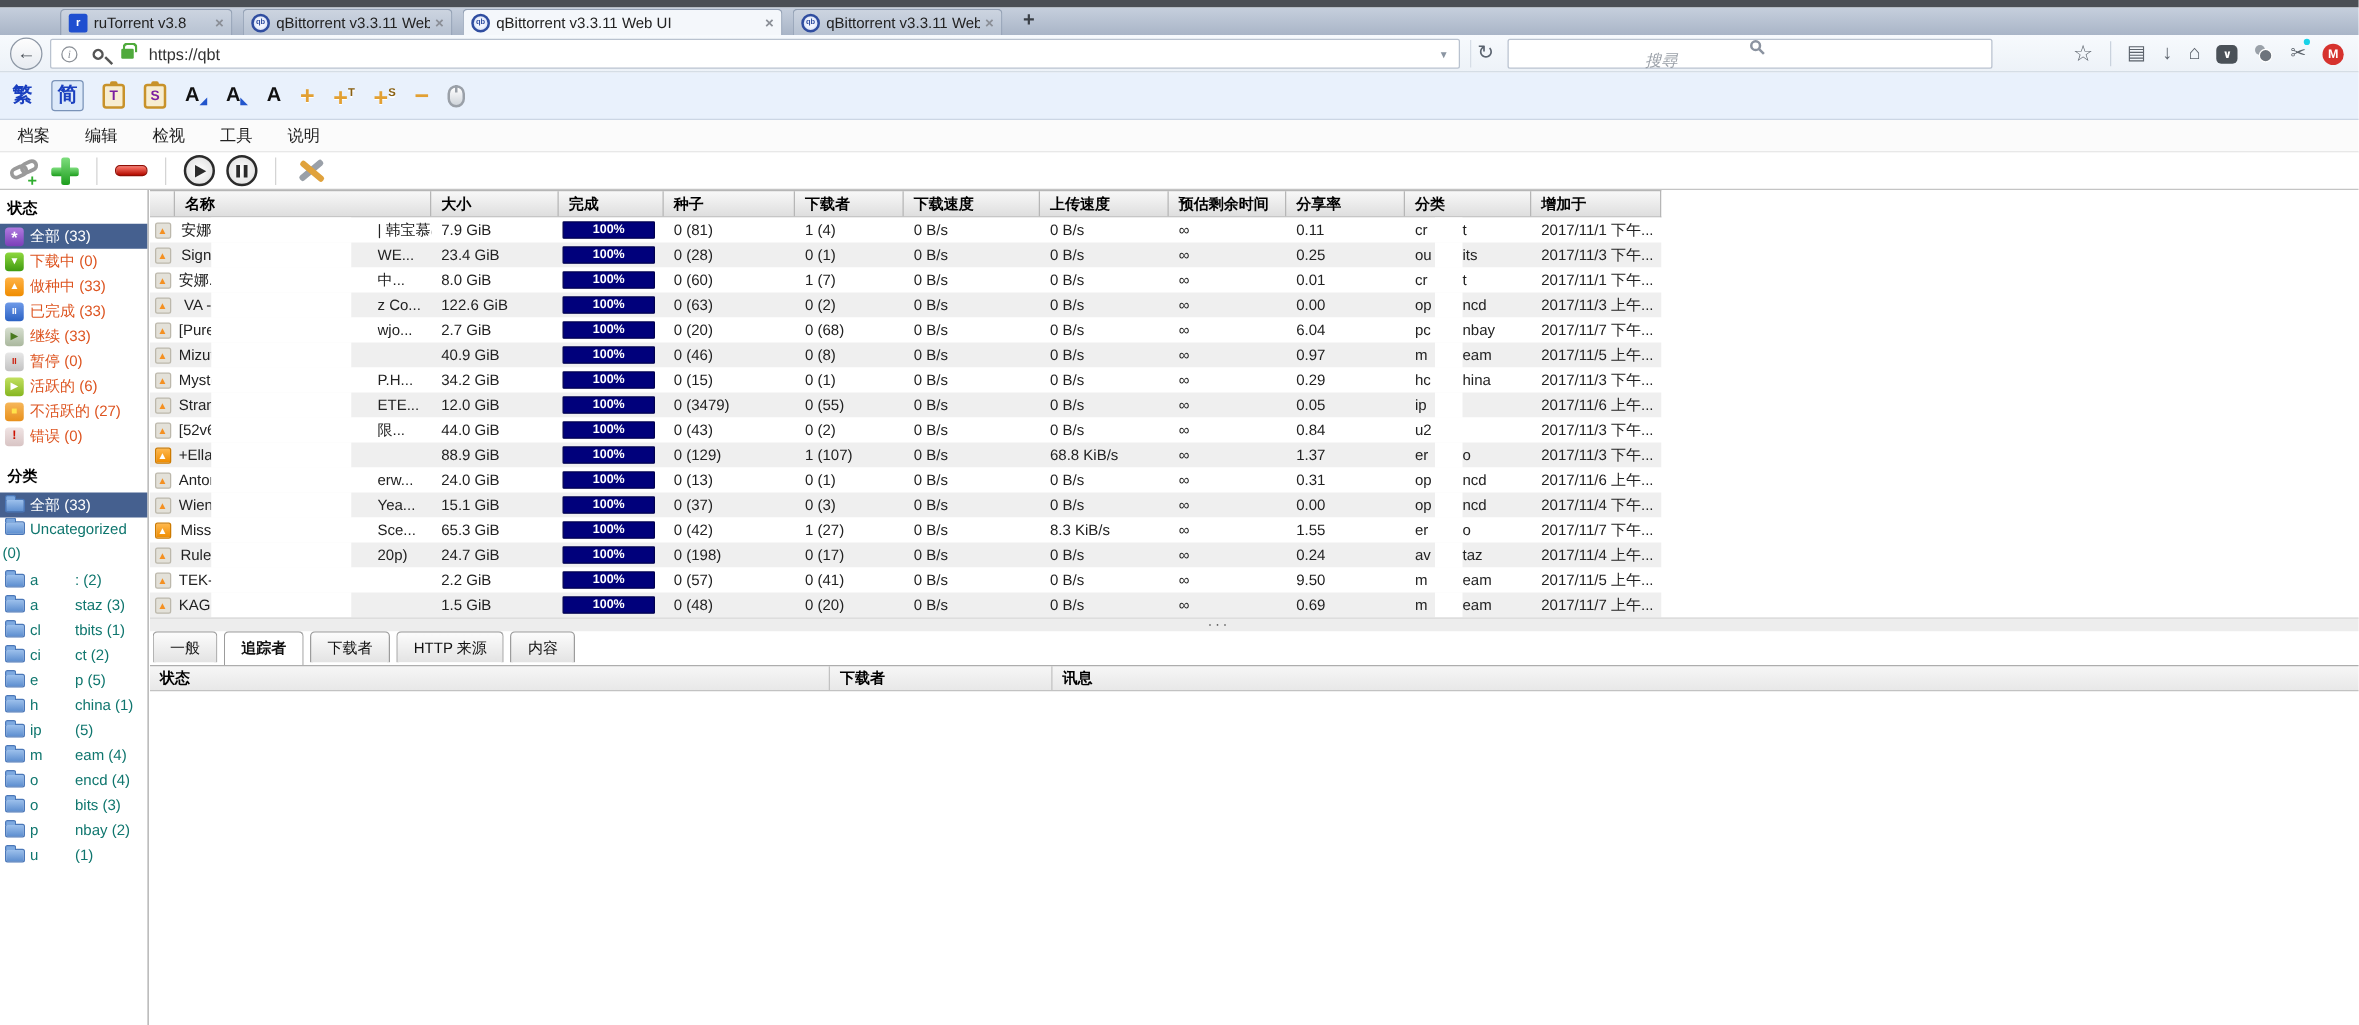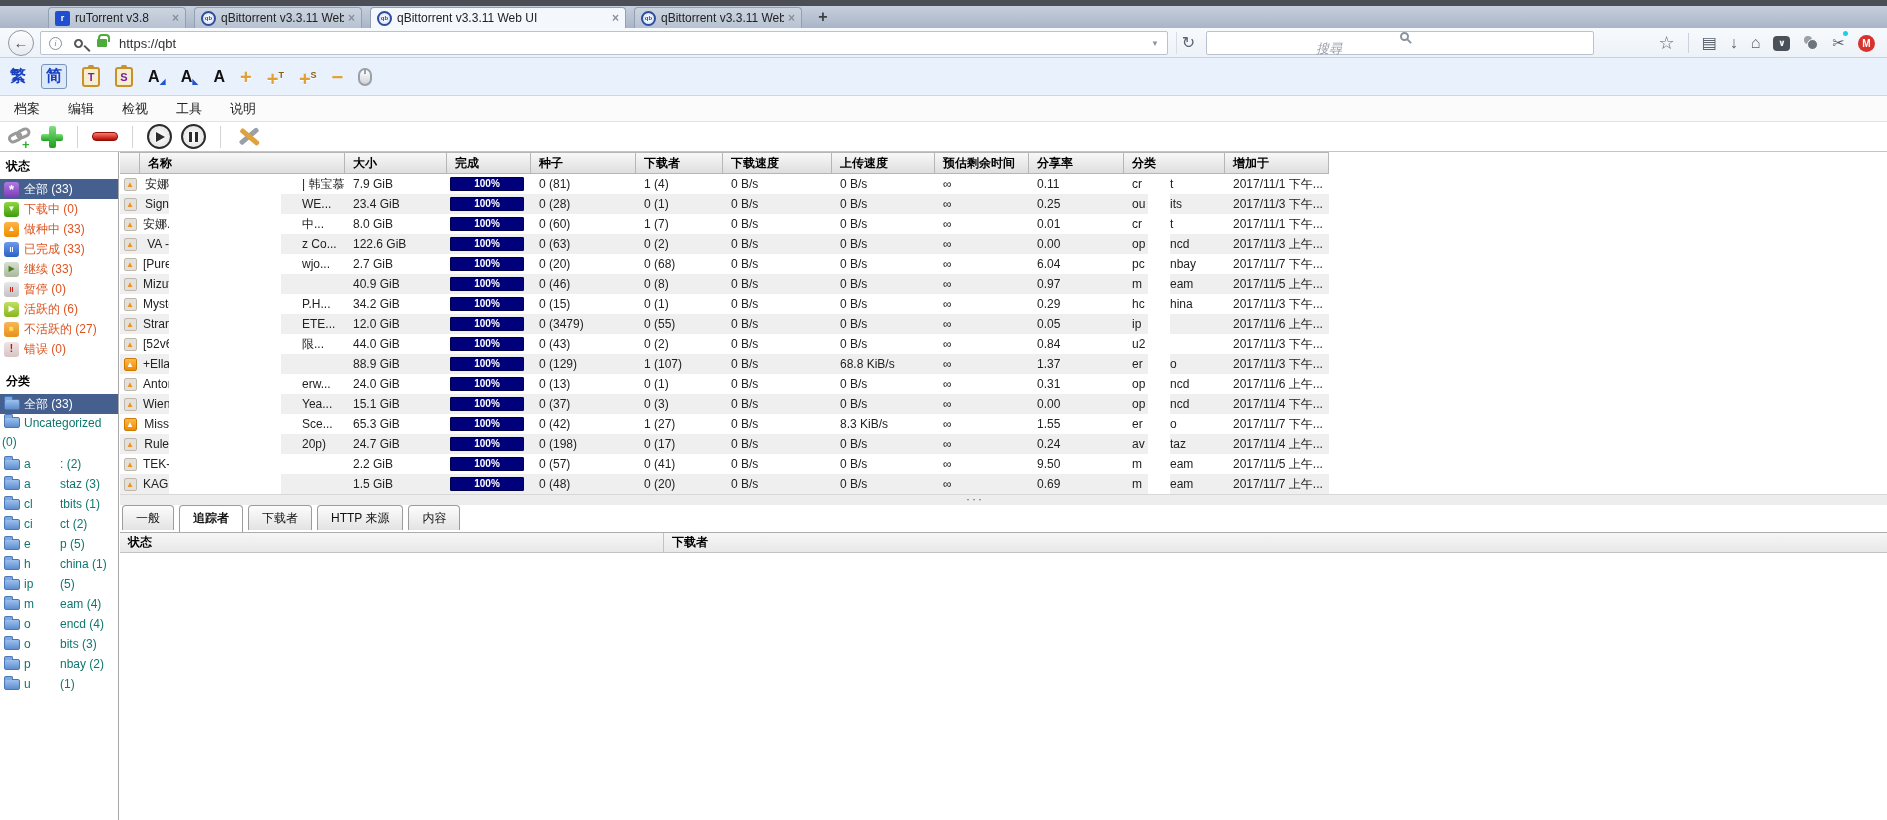--- a/index.html
+++ b/index.html
@@ -854,13 +854,16 @@
     <div class="btab">HTTP 来源</div>
     <div class="btab">内容</div>
   </div>
 <div id="propshead">
     <div class="pcell">
       <span>状态</span>
     </div>
     <div class="pcell">
       <span>下载者</span>
     </div>
+    <div class="pcell">
+      <span>讯息</span>
+    </div>
   </div>
 
 </body></html>

